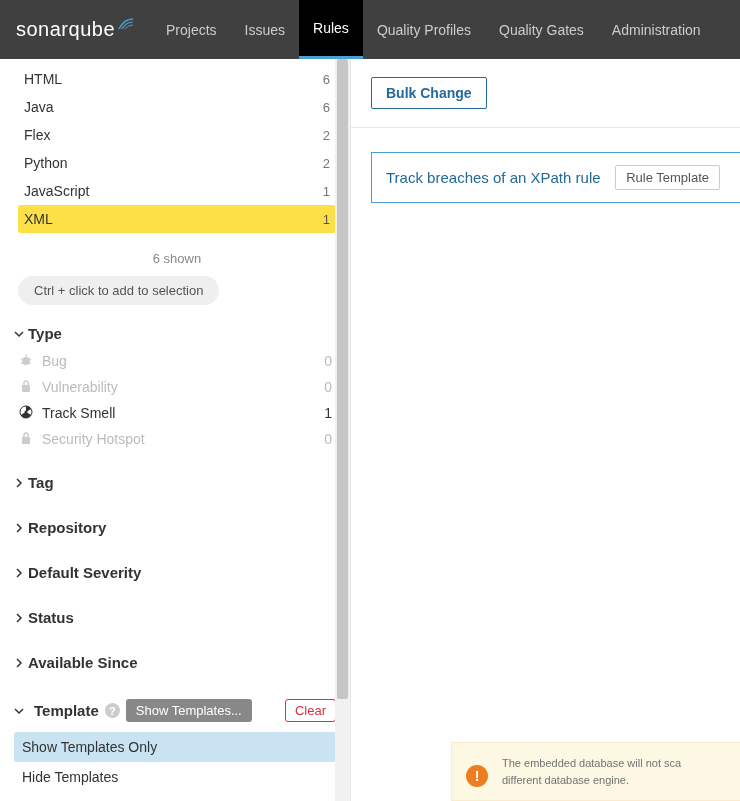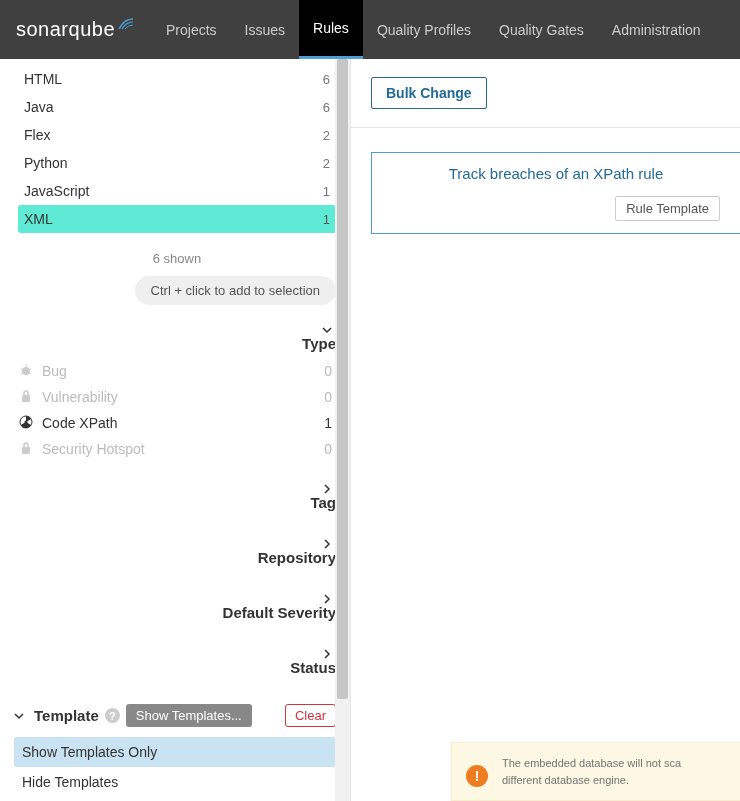--- a/index.html
+++ b/index.html
@@ -7,47 +7,47 @@
   .topnav { background: #404040; height: 59px; display: flex; align-items: center; padding: 0 0 0 16px; }
   .logo { color: #fff; font-size: 20px; font-weight: 300; letter-spacing: 0.5px; display: flex; align-items: center; margin-right: 18px; }
   .logo .wave { margin-left: 3px; position: relative; top: -6px; }
   .nav-item { color: #ccc; padding: 0 14px; height: 59px; display: flex; align-items: center; cursor: pointer; font-size: 14px; }
   .nav-item.active { background: #000; color: #fff; border-bottom: 3px solid #4b9fd5; }
   .main { display: flex; height: calc(801px - 59px); }
   .sidebar { width: 351px; border-right: 1px solid #e6e6e6; position: relative; background: #fff; display: flex; flex-direction: column; }
   .scroll-arrow { position: absolute; top: 0; right: 2px; color: #333; font-size: 11px; }
   .facet-list { padding: 6px 14px 0 18px; }
   .lang-row { display: flex; justify-content: space-between; align-items: center; padding: 6px 6px; border-radius: 3px; cursor: pointer; font-size: 14px; color: #333; }
-  .lang-row.selected { background: #5eead4; }
+  .lang-row.selected { background: #fde047; }
   .lang-count { color: #777; font-size: 13px; }
   .lang-row.selected .lang-count { color: #555; }
   .shown-note { text-align: center; color: #888; margin-top: 18px; font-size: 13px; }
   .hint-pill { background: #efefef; color: #555; border-radius: 16px; padding: 7px 16px; display: inline-block; margin: 10px auto 0; font-size: 13px; }
-  .hint-wrap { text-align: right; margin-bottom: 6px; }
+  .hint-wrap { text-align: left; margin-bottom: 6px; }
   .section { padding: 8px 14px 8px 14px; }
-  .section-header { display: flex; align-items: flex-end; cursor: pointer; padding: 6px 0; flex-direction: column; }
+  .section-header { display: flex; align-items: center; cursor: pointer; padding: 6px 0; }
   .chev { width: 14px; font-size: 12px; color: #333; }
   .section-title { font-weight: 700; font-size: 15px; color: #333; }
   .type-row { display: flex; padding: 5px 4px 5px 2px; color: #bbb; font-size: 14px; }
   .type-row.active { color: #333; }
   .type-icon { width: 20px; display: inline-flex; justify-content: center; margin-right: 6px; }
   .type-row .cnt { margin-left: auto; }
   .template-header { display: flex; align-items: center; padding: 6px 0; gap: 6px; }
   .help-icon { width: 15px; height: 15px; border-radius: 50%; background: #ccc; color: #fff; font-size: 11px; display: inline-flex; align-items: center; justify-content: center; font-weight: 700; }
   .sel-pill { background: #888; color: #fff; border-radius: 3px; padding: 4px 10px; font-size: 13px; }
   .clear-btn { border: 1px solid #d4333f; color: #d4333f; background: #fff; border-radius: 3px; padding: 3px 9px; font-size: 13px; cursor: pointer; margin-left: auto; }
   .template-opts { margin-top: 4px; }
   .template-opt { padding: 7px 8px; border-radius: 3px; cursor: pointer; font-size: 14px; color: #333; }
   .template-opt.selected { background: #cae3f2; }
   .vscroll { position: absolute; top: 0; right: 0; width: 15px; height: 100%; background: #f1f1f1; }
   .vscroll-thumb { position: absolute; left: 2px; right: 2px; background: #c6c6c6; border-radius: 2px; }
   .content { flex: 1; display: flex; flex-direction: column; position: relative; min-width: 0; }
   .content-top { padding: 18px 20px; border-bottom: 1px solid #e6e6e6; }
   .bulk-btn { border: 1px solid #236a97; color: #236a97; background: #fff; padding: 7px 14px; font-size: 14px; font-weight: 600; border-radius: 2px; cursor: pointer; }
-  .rule-card { margin: 24px 0 0 20px; border: 1px solid #4b9fd5; border-right: none; padding: 12px 14px; display: flex; align-items: center; gap: 14px; flex-direction: column; }
+  .rule-card { margin: 24px 0 0 20px; border: 1px solid #4b9fd5; border-right: none; padding: 12px 14px; display: flex; align-items: center; gap: 14px; }
   .rule-title { color: #236a97; font-size: 15px; }
   .rule-badge { border: 1px solid #ccc; color: #555; padding: 4px 10px; font-size: 13px; border-radius: 2px; margin-left: auto; margin-right: 6px; }
   .warning-banner { position: absolute; bottom: 0; left: 100px; right: 0; background: #fcf8e3; border: 1px solid #faebcc; border-right: none; padding: 12px 14px 12px 50px; }
   .warn-icon { position: absolute; left: 14px; top: 22px; width: 22px; height: 22px; border-radius: 50%; background: #ed7d20; color: #fff; display: flex; align-items: center; justify-content: center; font-weight: 700; font-size: 14px; }
   .warn-title { color: #a07b38; font-size: 16px; margin-bottom: 4px; }
   .warn-body { color: #737373; font-size: 11px; line-height: 1.5; }
   svg { display: block; }
 </style>
 </head>
 <body>
@@ -154,21 +154,21 @@
             <svg width="14" height="14" viewBox="0 0 14 14">
               <circle cx="7" cy="7" r="6" fill="none" stroke="#333" stroke-width="1"></circle>
               <circle cx="7" cy="7" r="1.5" fill="#333"></circle>
               <path d="M7 7 L7 1 A6 6 0 0 1 12.2 4 Z" fill="#333"></path>
               <path d="M7 7 L1.8 4 A6 6 0 0 1 7 1 Z" fill="none"></path>
               <path d="M7 7 L12.2 10 A6 6 0 0 1 1.8 10 Z" fill="#333" transform="rotate(0 7 7)"></path>
               <path d="M7 7 L2 10.5 A6 6 0 0 0 7 13 L7 7" fill="#333"></path>
               <path d="M7 7 L12 10.5 A6 6 0 0 1 7 13 L7 7" fill="none"></path>
             </svg>
           </span>
-        <span>Code XPath</span>
+        <span>Track Smell</span>
         <span class="cnt">1</span>
       </div>
       <div class="type-row">
         <span class="type-icon">
             <svg width="12" height="14" viewBox="0 0 12 14">
               <rect x="2" y="6" width="8" height="7" rx="1" fill="#ccc"></rect>
               <path d="M4 6 V4 a2 2 0 0 1 4 0 V6" stroke="#ccc" stroke-width="1.5" fill="none"></path>
             </svg>
           </span>
         <span>Security Hotspot</span>
@@ -209,46 +209,46 @@
     <div class="section">
       <div class="section-header">
         <span class="chev">
             <svg width="10" height="10" viewBox="0 0 10 10">
               <path d="M3 1 L7 5 L3 9" stroke="#333" stroke-width="1.5" fill="none"></path>
             </svg>
           </span>
         <span class="section-title">Status</span>
       </div>
     </div>
+    <div class="section">
+      <div class="section-header">
+        <span class="chev">
+            <svg width="10" height="10" viewBox="0 0 10 10">
+              <path d="M3 1 L7 5 L3 9" stroke="#333" stroke-width="1.5" fill="none"></path>
+            </svg>
+          </span>
+        <span class="section-title">Available Since</span>
+      </div>
+    </div>
+
     <div class="section">
       <div class="template-header">
         <span class="chev">
             <svg width="10" height="10" viewBox="0 0 10 10">
               <path d="M1 3 L5 7 L9 3" stroke="#333" stroke-width="1.5" fill="none"></path>
             </svg>
           </span>
         <span class="section-title">Template</span>
         <span class="help-icon">?</span>
         <span class="sel-pill">Show Templates...</span>
         <button class="clear-btn">Clear</button>
       </div>
       <div class="template-opts">
         <div class="template-opt selected">Show Templates Only</div>
         <div class="template-opt">Hide Templates</div>
-      </div>
-    </div>
-
-    <div class="section">
-      <div class="section-header">
-        <span class="chev">
-            <svg width="10" height="10" viewBox="0 0 10 10">
-              <path d="M3 1 L7 5 L3 9" stroke="#333" stroke-width="1.5" fill="none"></path>
-            </svg>
-          </span>
-        <span class="section-title">Available Since</span>
       </div>
     </div>
 
     <div class="vscroll">
       <div class="vscroll-thumb" style="top:0; height:640px;"></div>
     </div>
   </div>
 
   <div class="content">
     <div class="content-top">

